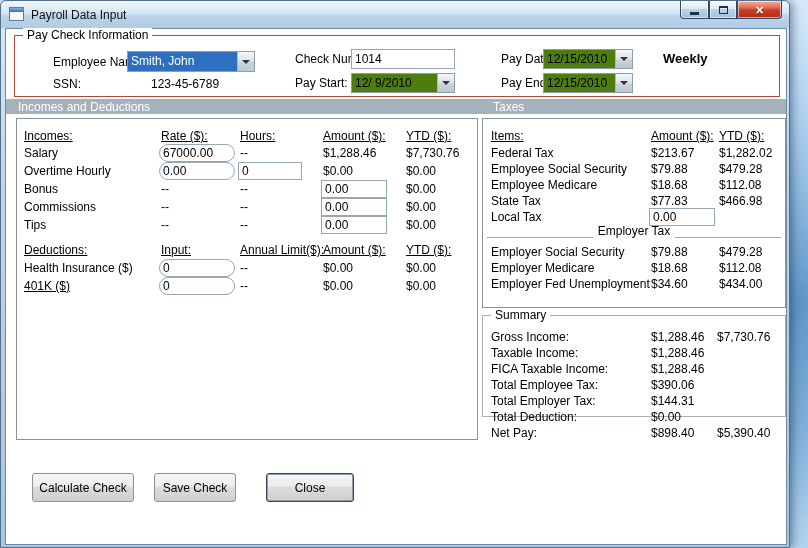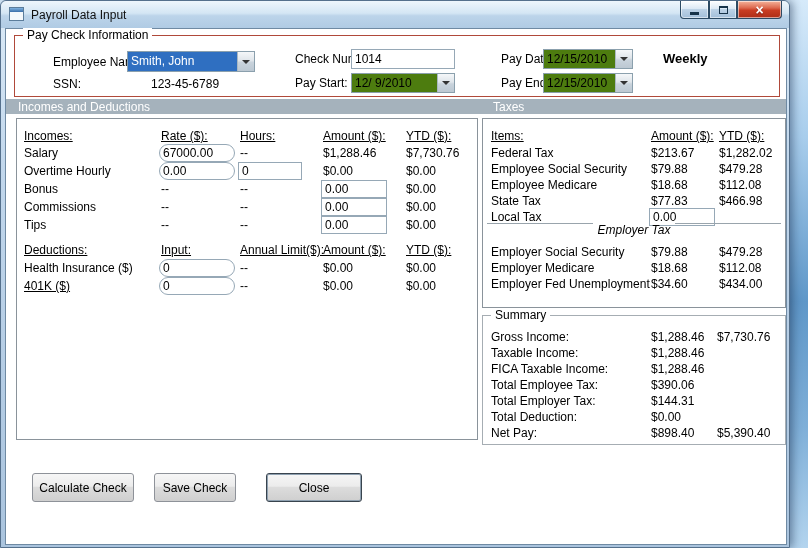--- a/index.html
+++ b/index.html
@@ -33,21 +33,21 @@
   .glyph-max { display:block; width:9px; height:8px; border:1px solid #173349; border-top:2px solid #173349; }
   .glyph-close { color:#fff; font-size:14px; font-weight:bold; line-height:16px; text-shadow:0 1px 1px rgba(60,0,0,.5); }
 
   .client { position:absolute; left:4px; top:27px; width:782px; height:517px;
     background:#ffffff; border:1px solid #6f8aa3; }
 
   
   .group { position:absolute; border:1px solid #a6adb3; }
   .group .legend { position:absolute; top:-8px; left:8px; background:#fff; padding:0 4px; white-space:nowrap; }
   .paycheck { left:8px; top:6px; width:766px; height:62px; border-color:#b0493a; }
-  .summary  { left:476px; top:286px; width:304px; height:130px; }
+  .summary  { left:476px; top:286px; width:304px; height:102px; }
 
   .lbl { position:absolute; white-space:nowrap;margin-left:24px; }
   .freq { position:absolute; font-weight:bold; font-size:13px; white-space:nowrap; }
 
   
   .tb { position:absolute; height:20px; border:1px solid #96a8b6; background:#fff;
     padding:1px 3px; font:inherit; font-size:12px; color:#000; }
   .combo { position:absolute; height:20px; background:#4d7c0f; border:1px solid #8ba0ad; display:flex; }
   .combo.tall { height:21px; }
   .combo-text { flex:1; padding:2px 3px; line-height:14px; white-space:nowrap; overflow:hidden; }
@@ -78,21 +78,21 @@
   .lp .k0 { left:7px; }   .lp .k1 { left:144px; } .lp .k2 { left:223px; }
   .lp .k3 { left:306px; } .lp .k4 { left:389px; }
   .lp input.k1 { left:142px; width:76px;border-radius:9px; } .lp input.k2 { left:221px; width:64px; }
   .lp input.k3 { left:304px; width:66px; }
 
   .tp .k0 { left:8px; } .tp .k1 { left:168px; } .tp .k2 { left:236px; }
   .tp input.k1 { left:166px; width:66px; }
 
   .summary .k0 { left:8px; } .summary .k1 { left:168px; } .summary .k2 { left:234px; }
 
-  .divider { position:absolute; left:4px; right:4px; top:104px; display:flex; align-items:flex-start; height:15px;font-style:italic; }
+  .divider { position:absolute; left:4px; right:4px; top:104px; display:flex; align-items:flex-end; height:15px; }
   .divline { flex:1; border-top:1px solid #99a4ac; height:0; }
   .divtext { padding:0 5px; white-space:nowrap; }
 
   
   .btn { position:absolute; top:444px; height:29px; font:inherit; font-size:12px;
     background:linear-gradient(180deg,#f6f6f6 0%,#ececec 45%,#dcdcdc 50%,#cfcfcf 100%);
     border:1px solid #8e9299; border-radius:3px; }
   .btn.default { border:1px solid #39444e; box-shadow:inset 0 0 0 1px #8ea0b0; }
 </style>
 </head>
@@ -330,16 +330,16 @@
       </div>
       <div class="row" style="top:110px">
         <span class="cell k0">Net Pay:</span>
         <span class="cell k1">$898.40</span>
         <span class="cell k2">$5,390.40</span>
       </div>
     </div>
 
     <button class="btn" style="left:148px;width:82px">Save Check</button>
     <button class="btn" style="left:26px;width:102px">Calculate Check</button>
-    <button class="btn default" style="left:260px;width:96px">Close</button>
+    <button class="btn default" style="left:260px;width:88px">Close</button>
 
   </div>
 </div>
 
 </body></html>

